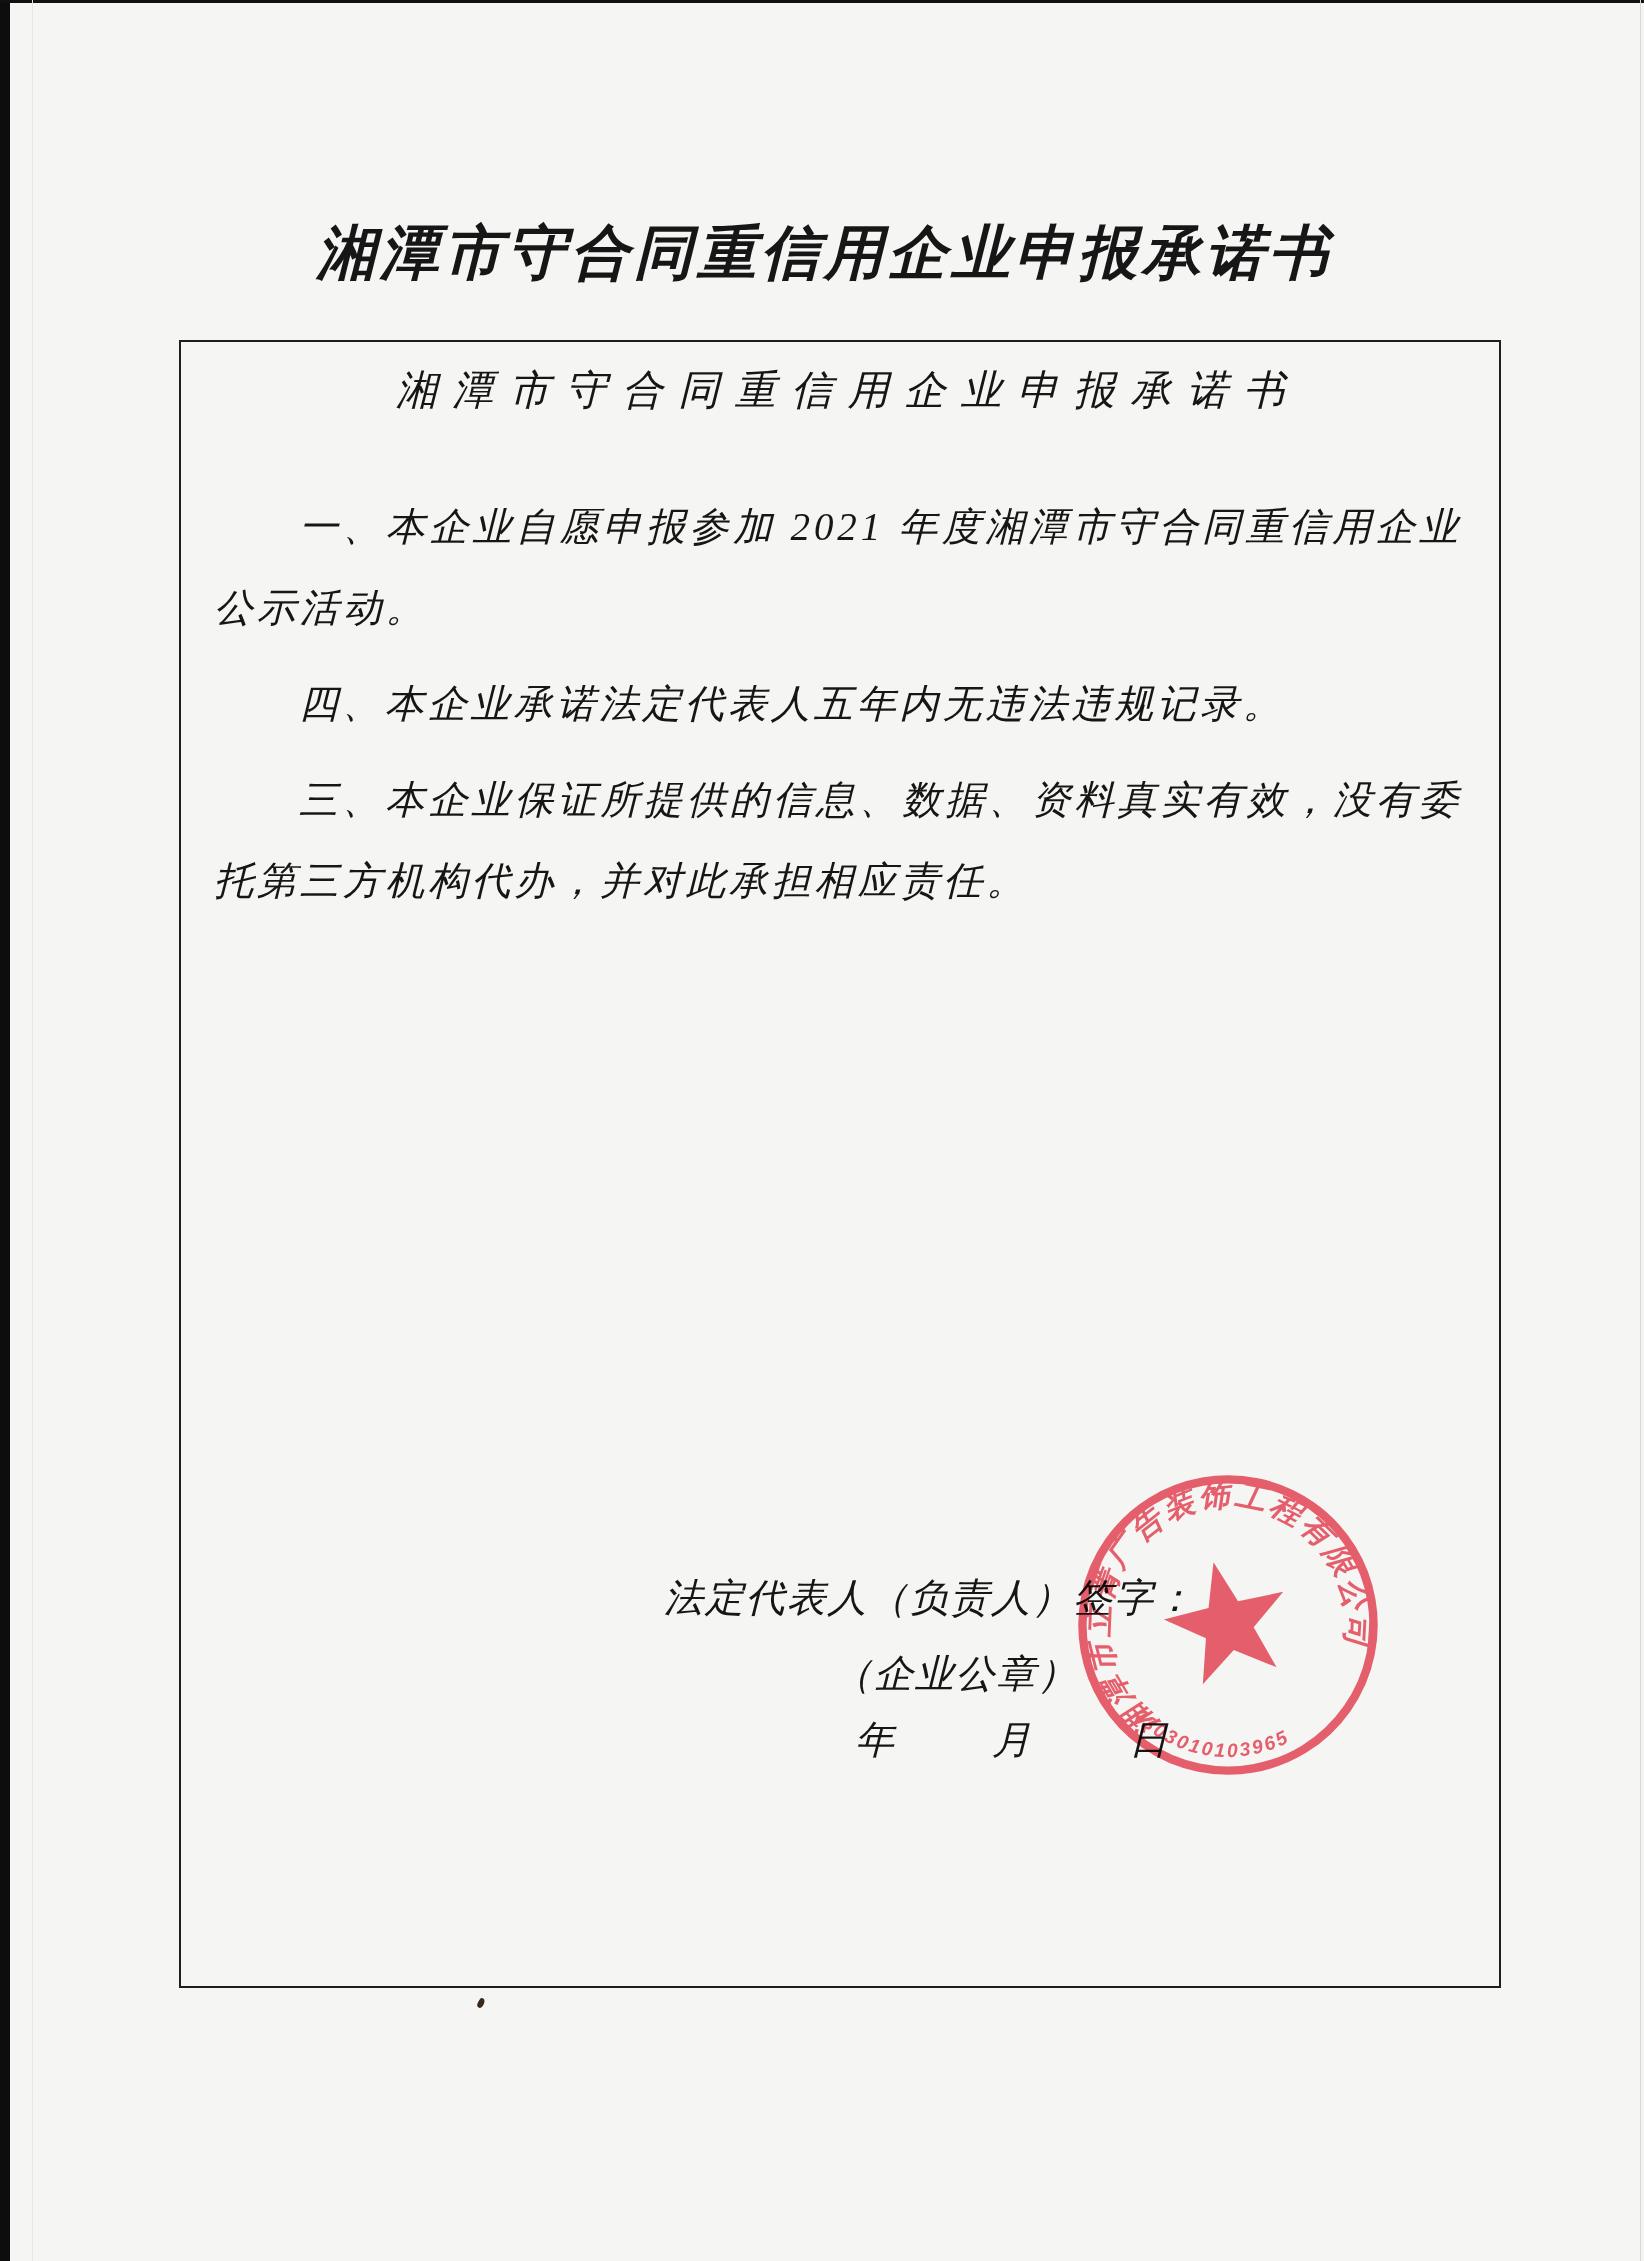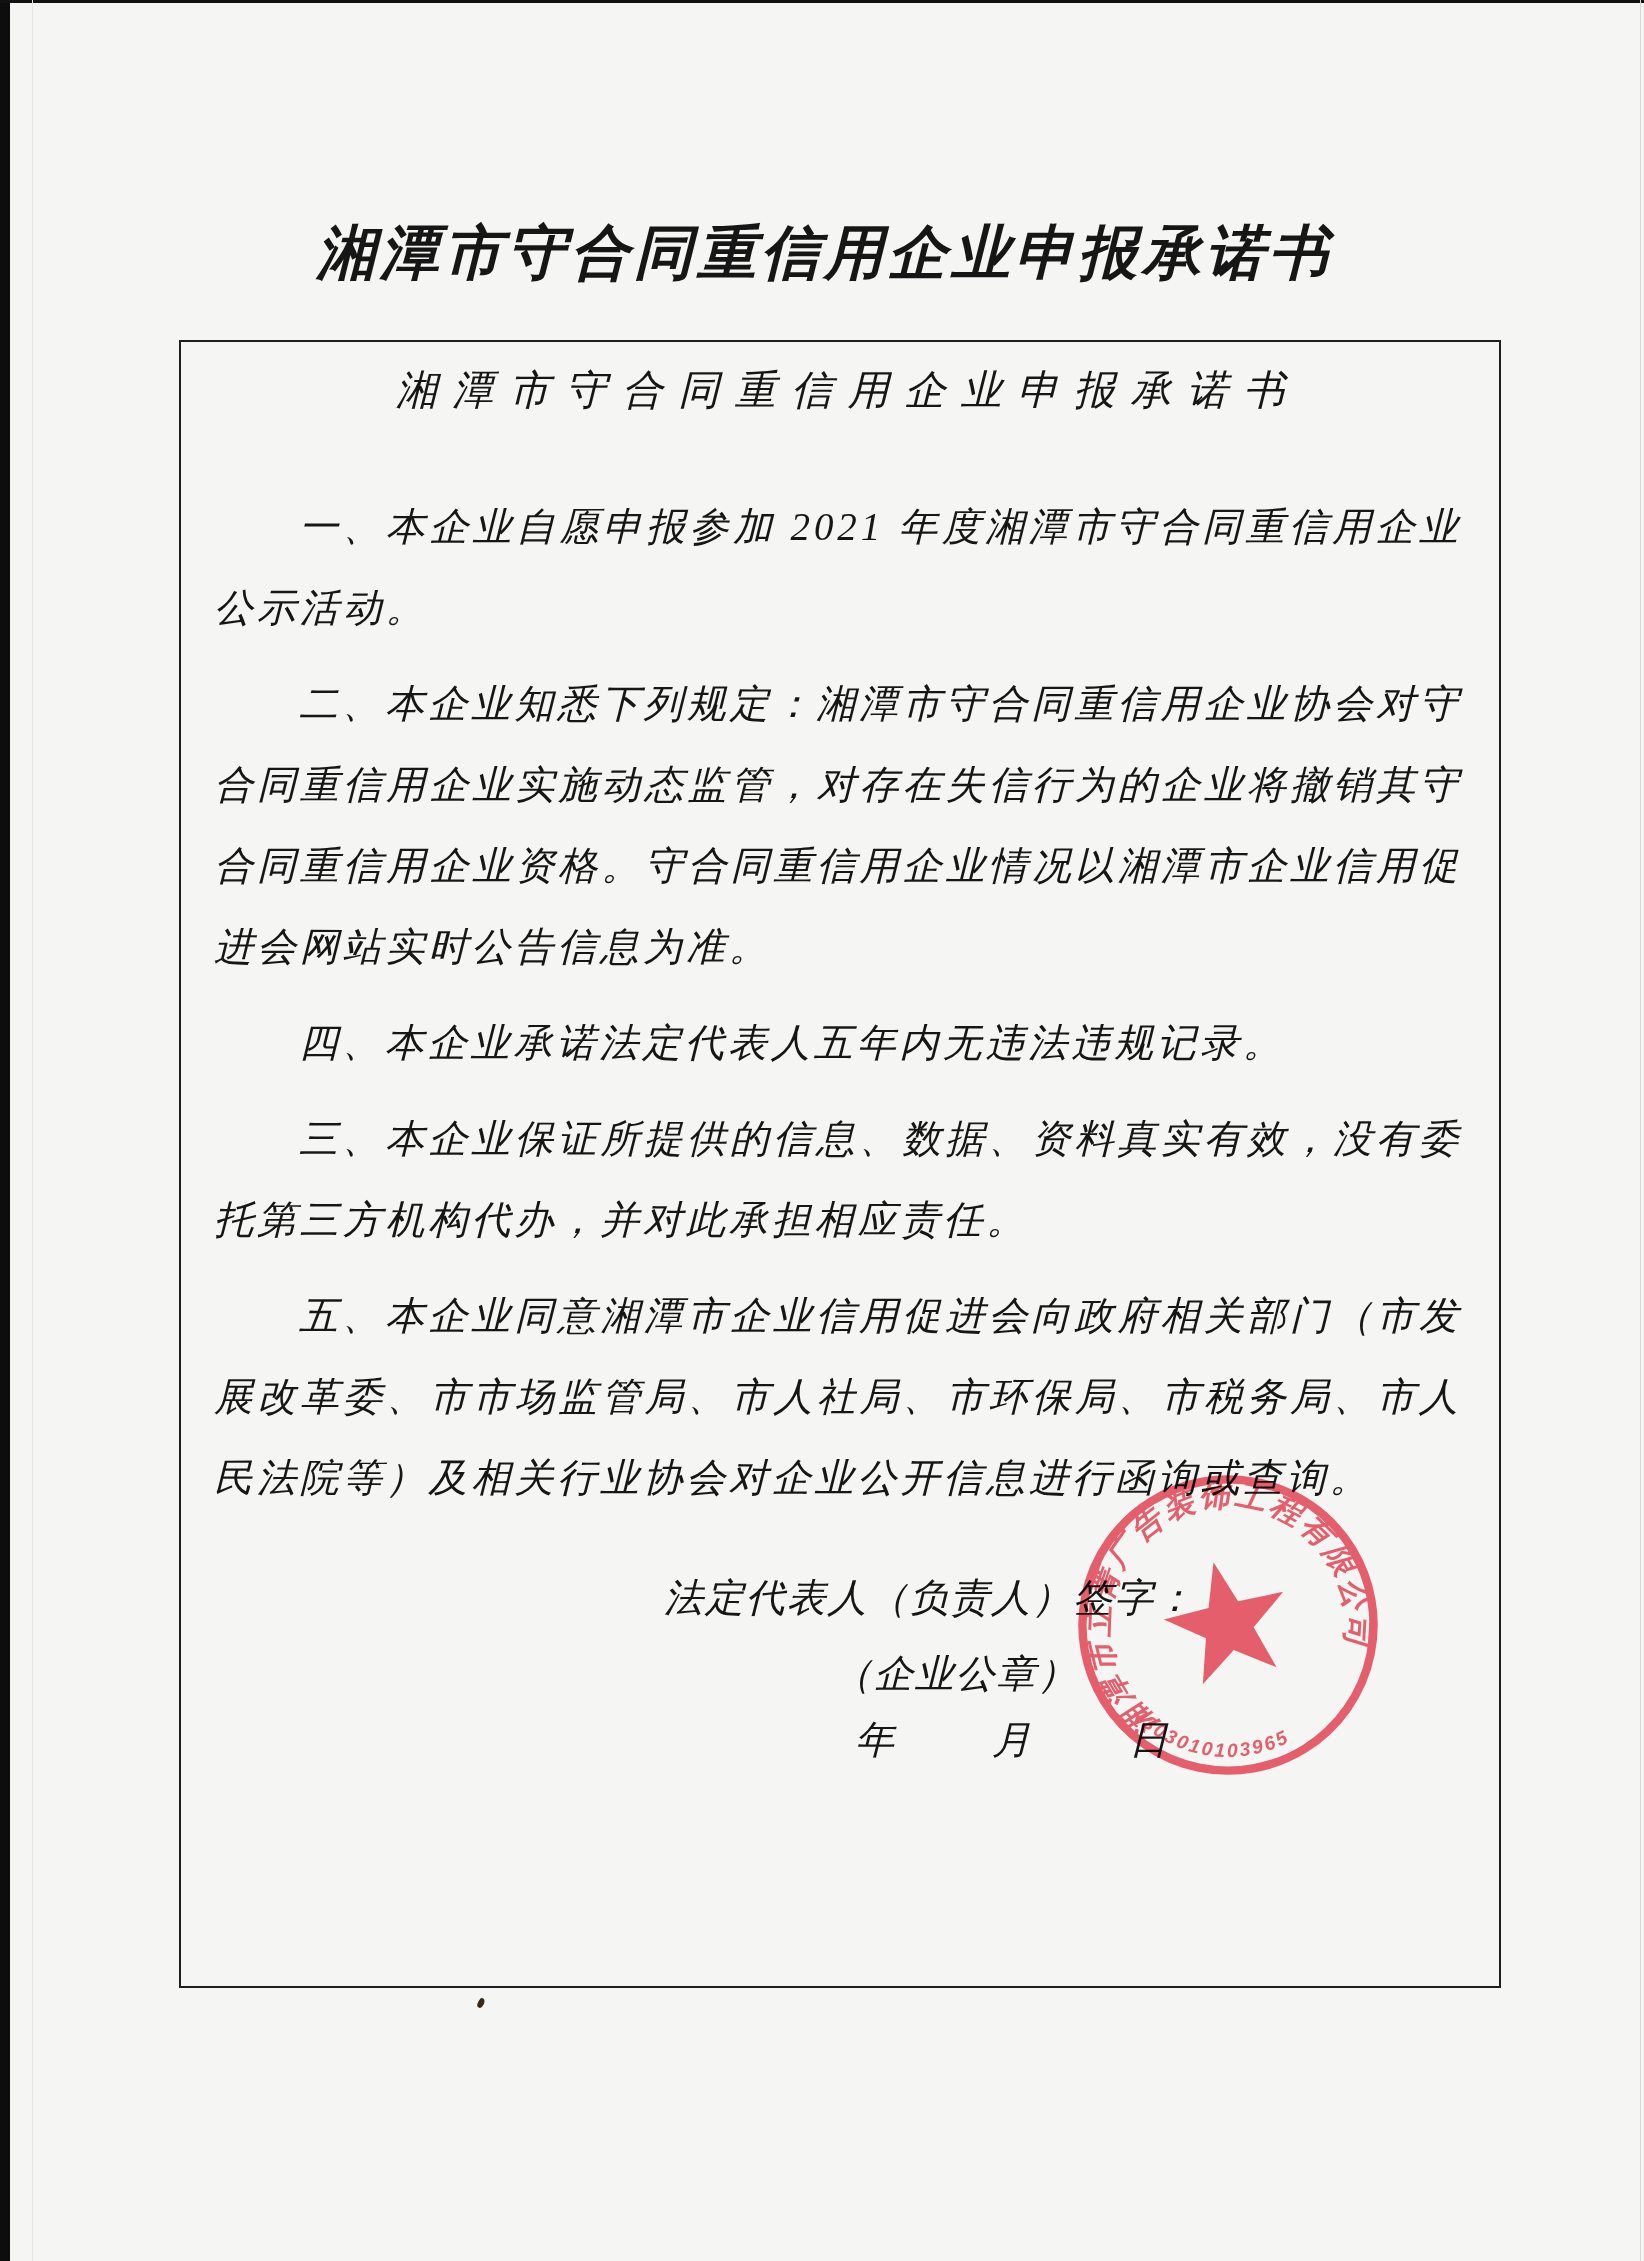--- a/index.html
+++ b/index.html
@@ -99,24 +99,22 @@
   <div class="edge-right"></div>
   <div class="paper-edge"></div>
   <div class="ink-speck"></div>
 
   <div class="main-title">湘潭市守合同重信用企业申报承诺书</div>
 
   <div class="doc-box">
     <div class="inner-title">湘潭市守合同重信用企业申报承诺书</div>
     <div class="doc-body">
       <p>一、本企业自愿申报参加 2021 年度湘潭市守合同重信用企业公示活动。</p>
-      <p>二、本企业知悉下列规定：湘潭市守合同重信用企业协会对守合同重信用企业实施动态监管，对存在失信行为的企业将撤销其守合同重信用企业资格。守合同重信用企业情况以湘潭市企业信用促进会网站实时公告信息为准。</p>
       <p>四、本企业承诺法定代表人五年内无违法违规记录。</p>
       <p>三、本企业保证所提供的信息、数据、资料真实有效，没有委托第三方机构代办，并对此承担相应责任。</p>
-      <p>五、本企业同意湘潭市企业信用促进会向政府相关部门（市发展改革委、市市场监管局、市人社局、市环保局、市税务局、市人民法院等）及相关行业协会对企业公开信息进行函询或查询。</p>
     </div>
   </div>
 
   <div class="sig-line1">法定代表人（负责人）签字：</div>
   <div class="sig-line2">（企业公章）</div>
   <div class="sig-date">
     <span>年</span>
     <span>月</span>
     <span>日</span>
   </div>

